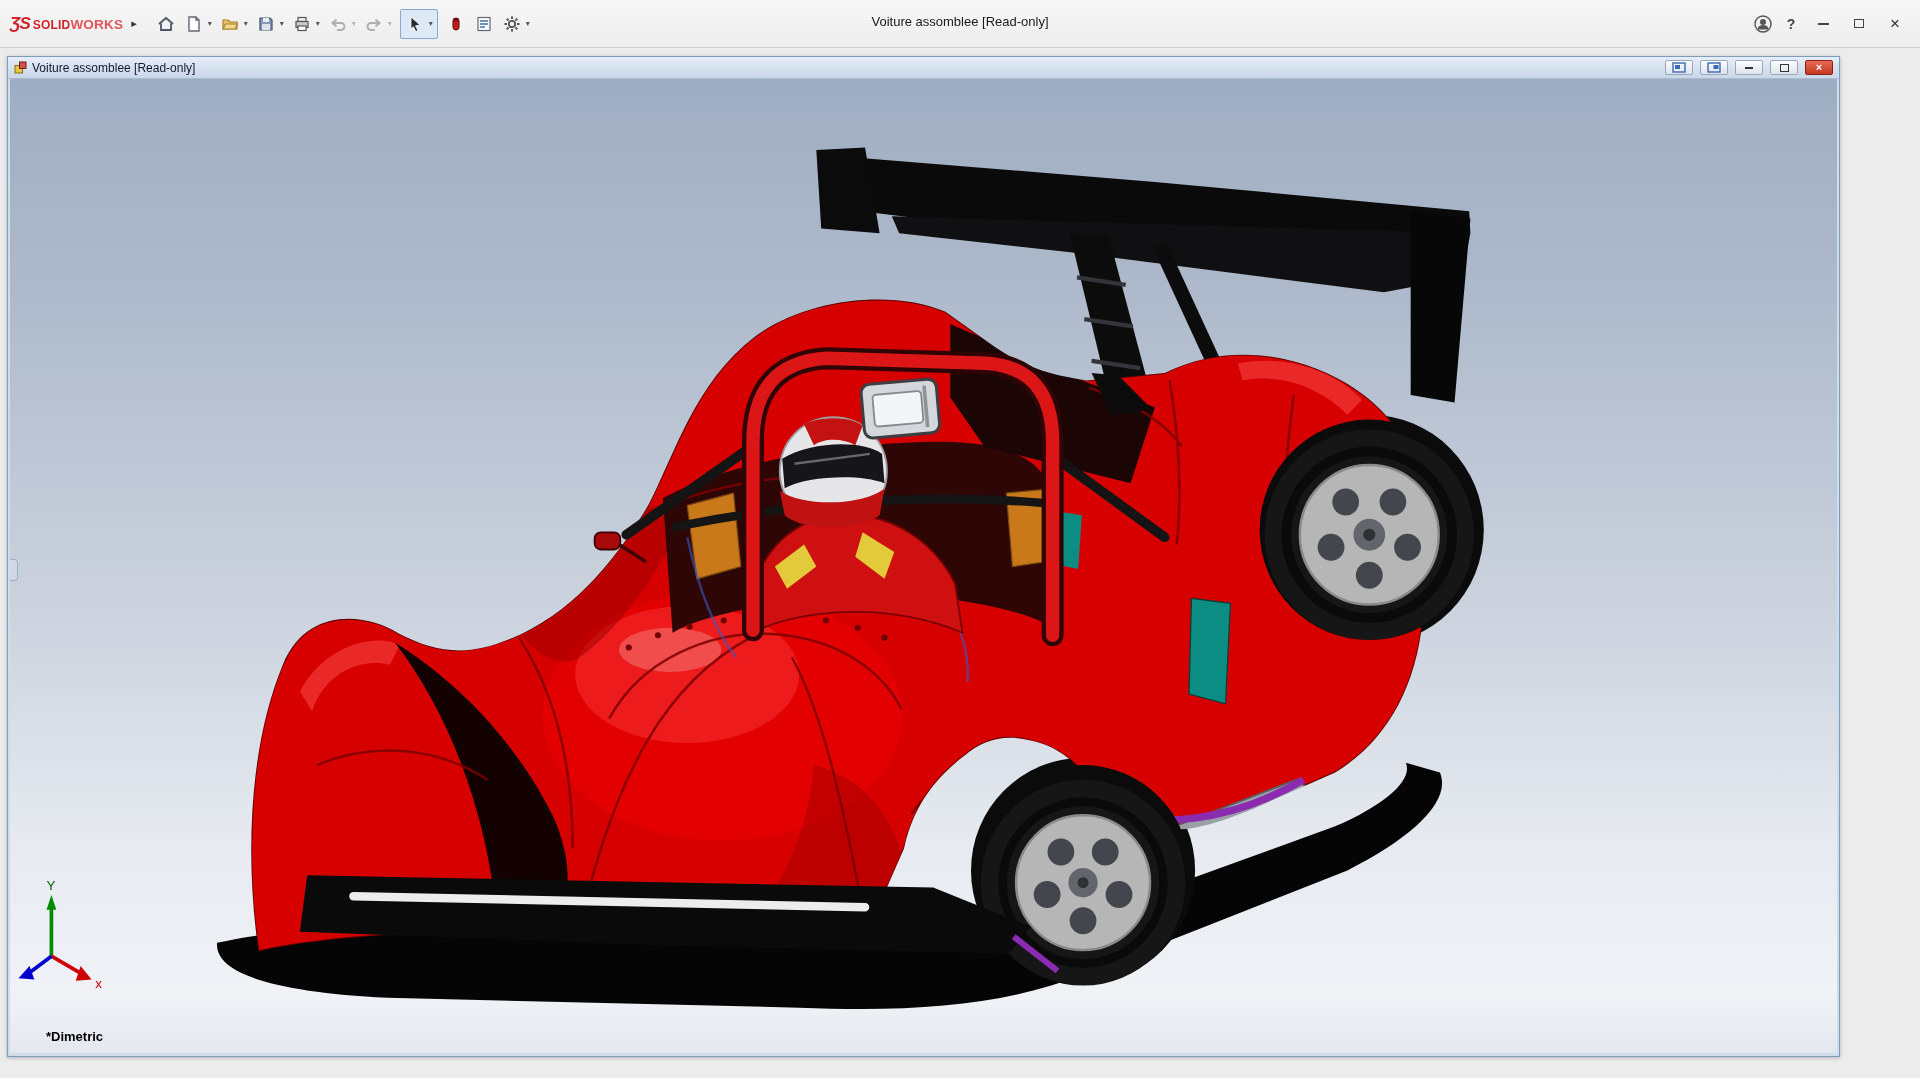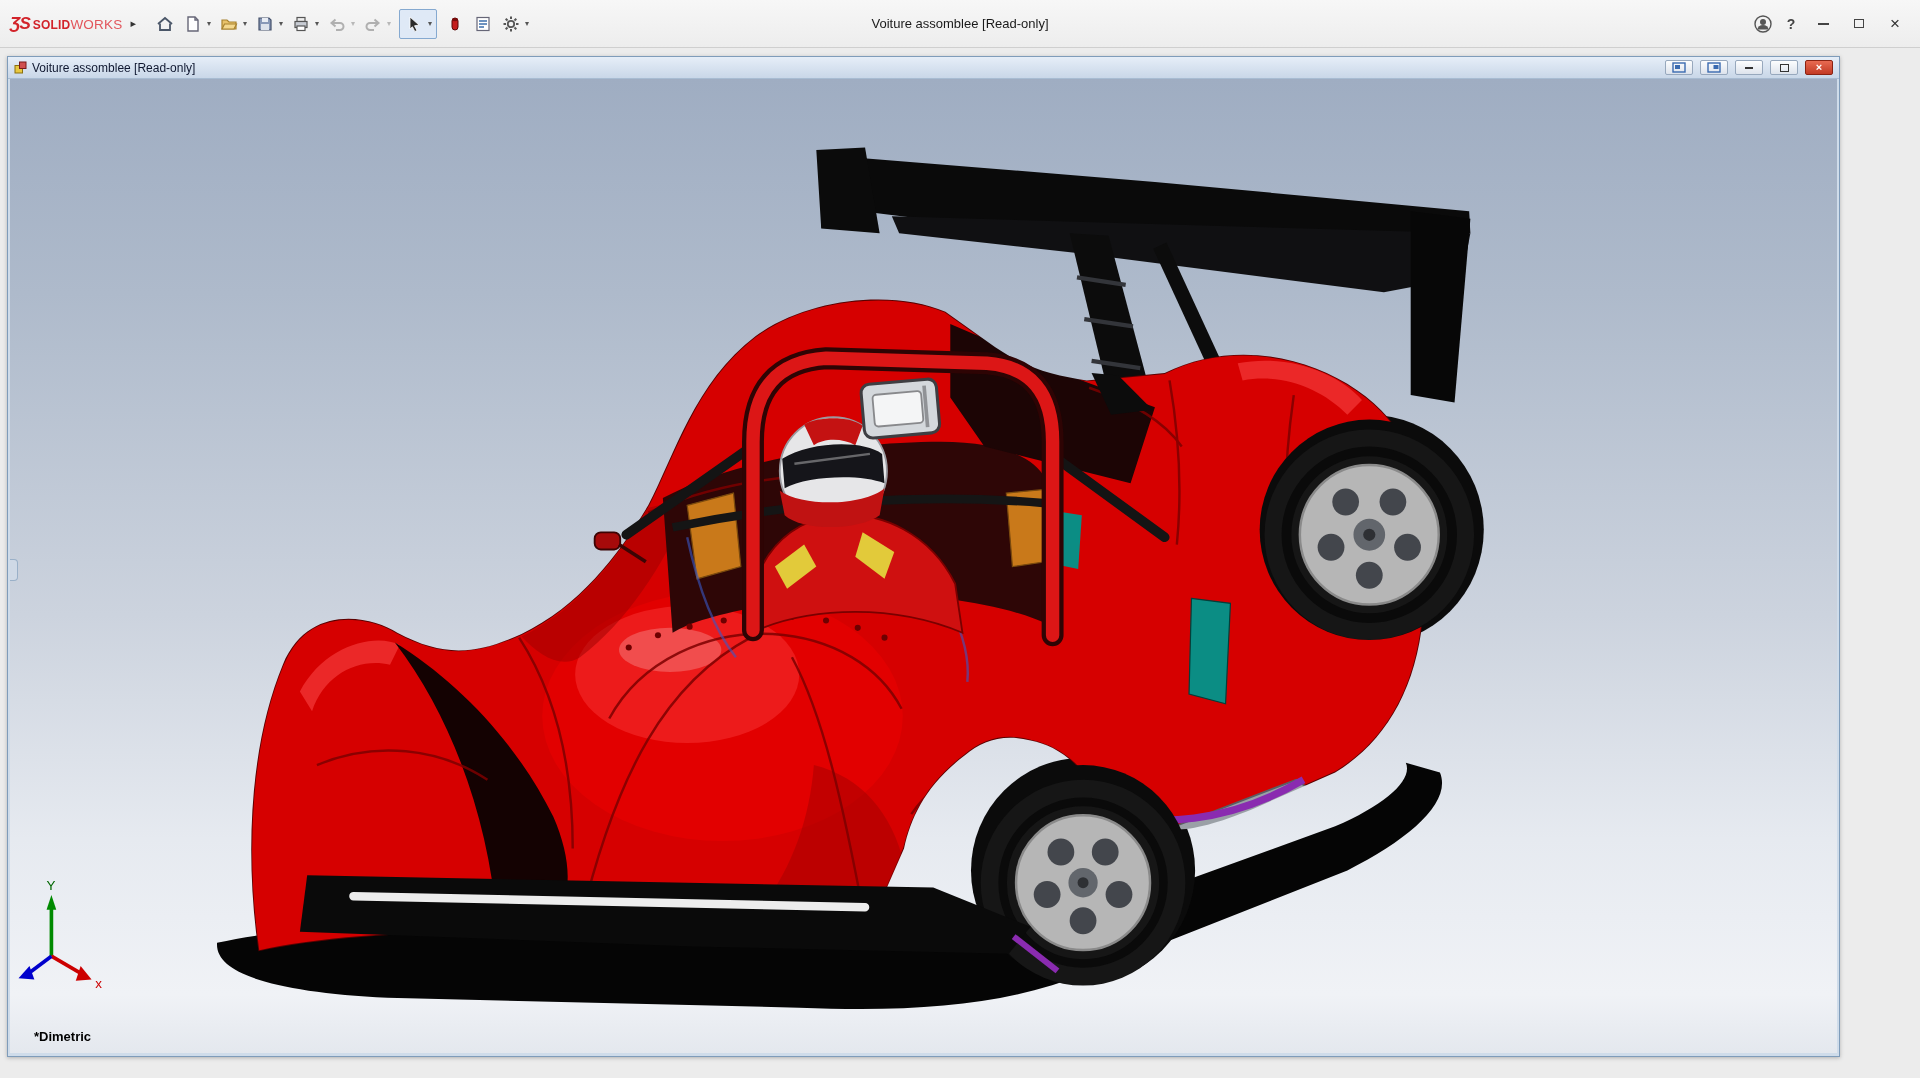--- a/index.html
+++ b/index.html
@@ -1,26 +1,26 @@
 <!DOCTYPE html>
 <html><head>
 <meta charset="utf-8">
 <style>
   html,body{margin:0;padding:0;width:1920px;height:1078px;overflow:hidden;
     font-family:"Liberation Sans",sans-serif;background:#f2f2f2;}
   *{box-sizing:border-box;}
 
   
   .titlebar{position:relative;height:48px;background:linear-gradient(#f7f7f7,#ededed);
-    border-bottom:1px solid #cfcfcf;display:flex;align-items:center;padding:14px 8px;}
+    border-bottom:1px solid #cfcfcf;display:flex;padding:14px 8px;}
   .tb-left{display:flex;align-items:center;gap:2px;z-index:2;}
   .brand{display:flex;align-items:baseline;margin:0 4px 0 2px;white-space:nowrap;}
   .brand-mark{font-style:italic;font-weight:800;font-size:17px;color:#d2232a;letter-spacing:-1px;margin-right:3px;}
   .brand-solid{font-weight:700;font-size:12px;color:#d2232a;letter-spacing:.2px;}
-  .brand-works{font-weight:400;font-size:13.5px;color:#e2555b;letter-spacing:.2px;}
+  .brand-works{font-weight:700;font-size:13.5px;color:#e2555b;letter-spacing:.2px;}
   .expand{font-size:11px;color:#333;margin:0 14px 0 2px;cursor:pointer;}
   .tbtn{width:26px;height:28px;display:flex;align-items:center;justify-content:center;border-radius:2px;}
   .tbtn svg{display:block;}
   .tgroup{display:flex;align-items:center;}
   .dd{font-size:8px;color:#555;width:10px;text-align:center;margin-left:-2px;}
   .dd.dis{color:#b8b8b8;}
   .tgroup.active{border:1px solid #85a9d0;background:#dfe9f6;border-radius:2px;padding:0 1px;margin:0 3px;}
   .tb-title{position:absolute;left:50%;transform:translateX(-50%);font-size:13px;color:#1a1a1a;white-space:nowrap;z-index:1;}
   .tb-right{margin-left:auto;display:flex;align-items:center;gap:2px;z-index:2;}
   .tbtn.help{font-size:14px;font-weight:700;color:#444;}
@@ -41,21 +41,21 @@
     background:linear-gradient(#fcfdfe,#dde3ec);border:1px solid #97a8bd;border-radius:2px;color:#333;}
   .dbtn svg{display:block;}
   .dmin{width:8px;height:2px;background:#333;display:block;}
   .dmax{width:9px;height:8px;border:1.5px solid #333;display:block;}
   .dbtn.close{background:linear-gradient(#e86a52,#c23a24);border-color:#8a2212;color:#fff;
     font-size:11px;font-weight:700;line-height:1;}
 
   .viewport{position:absolute;left:2px;right:2px;top:22px;bottom:3px;overflow:hidden;
     background:linear-gradient(180deg,#9fadc2 0%,#aebacb 22%,#ccd3de 55%,#e6eaf0 78%,#f0f2f6 94%,#e4e8ee 100%);}
   .viewport svg.scene{position:absolute;inset:0;width:100%;height:100%;}
-  .view-label{position:absolute;left:24px;bottom:9px;font-size:13px;font-weight:700;color:#000;}
+  .view-label{position:absolute;left:36px;bottom:9px;font-size:13px;font-weight:700;color:#000;}
   .edge-handle{position:absolute;left:0;top:480px;width:8px;height:22px;background:#cfd9e6;
     border:1px solid #9ab0c8;border-left:none;border-radius:0 4px 4px 0;}
   svg text{font-family:"Liberation Sans",sans-serif;}
 </style>
 </head>
 <body>
 
 <div class="titlebar">
   <div class="tb-left">
     <div class="brand">

